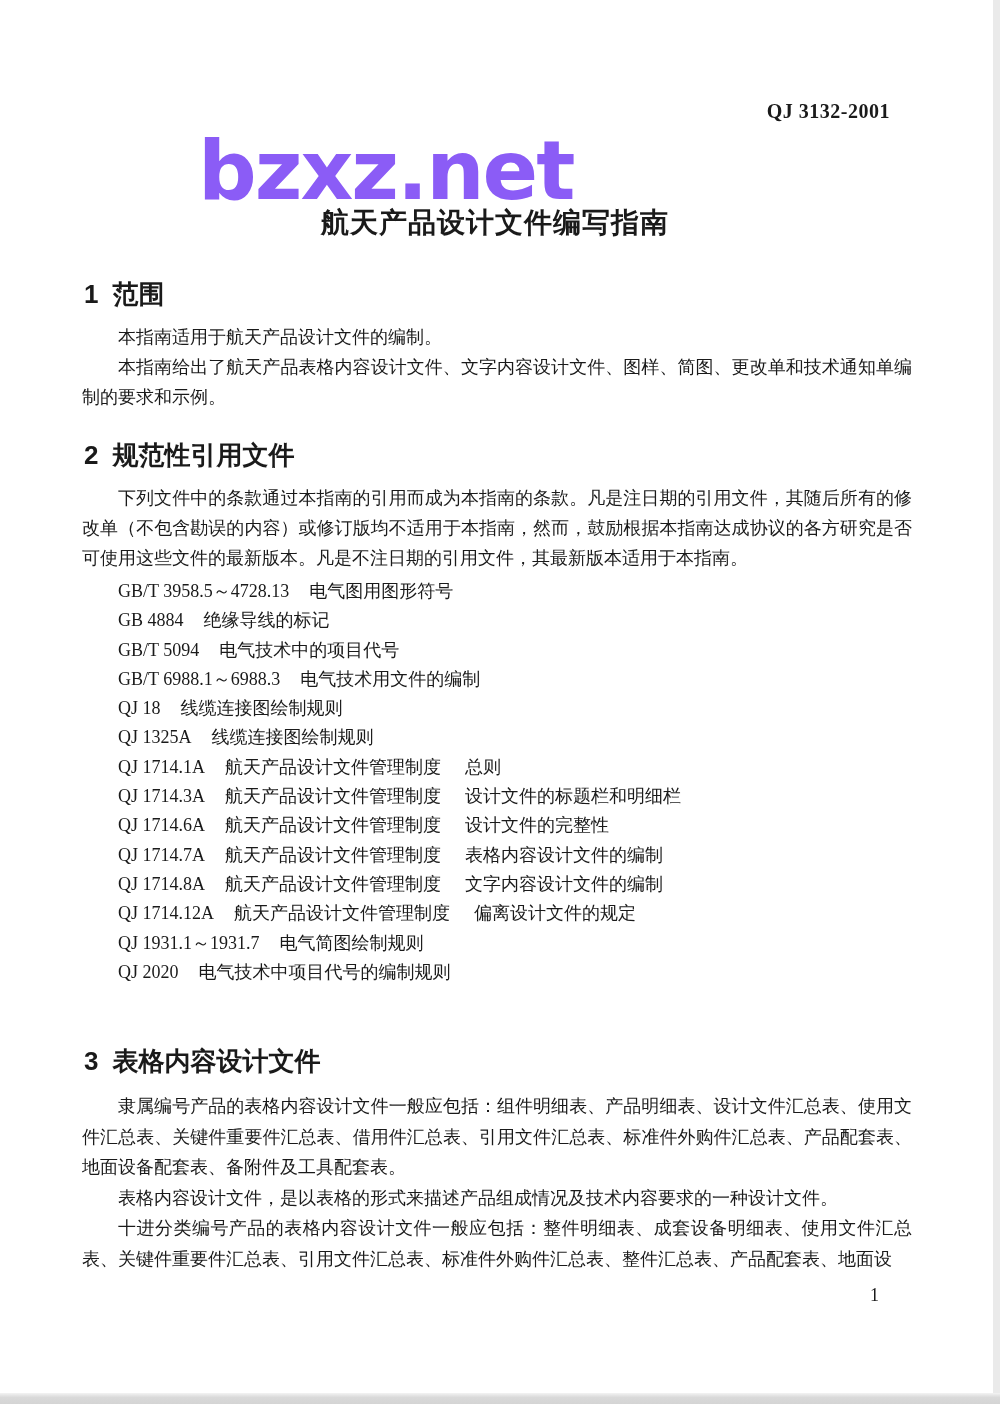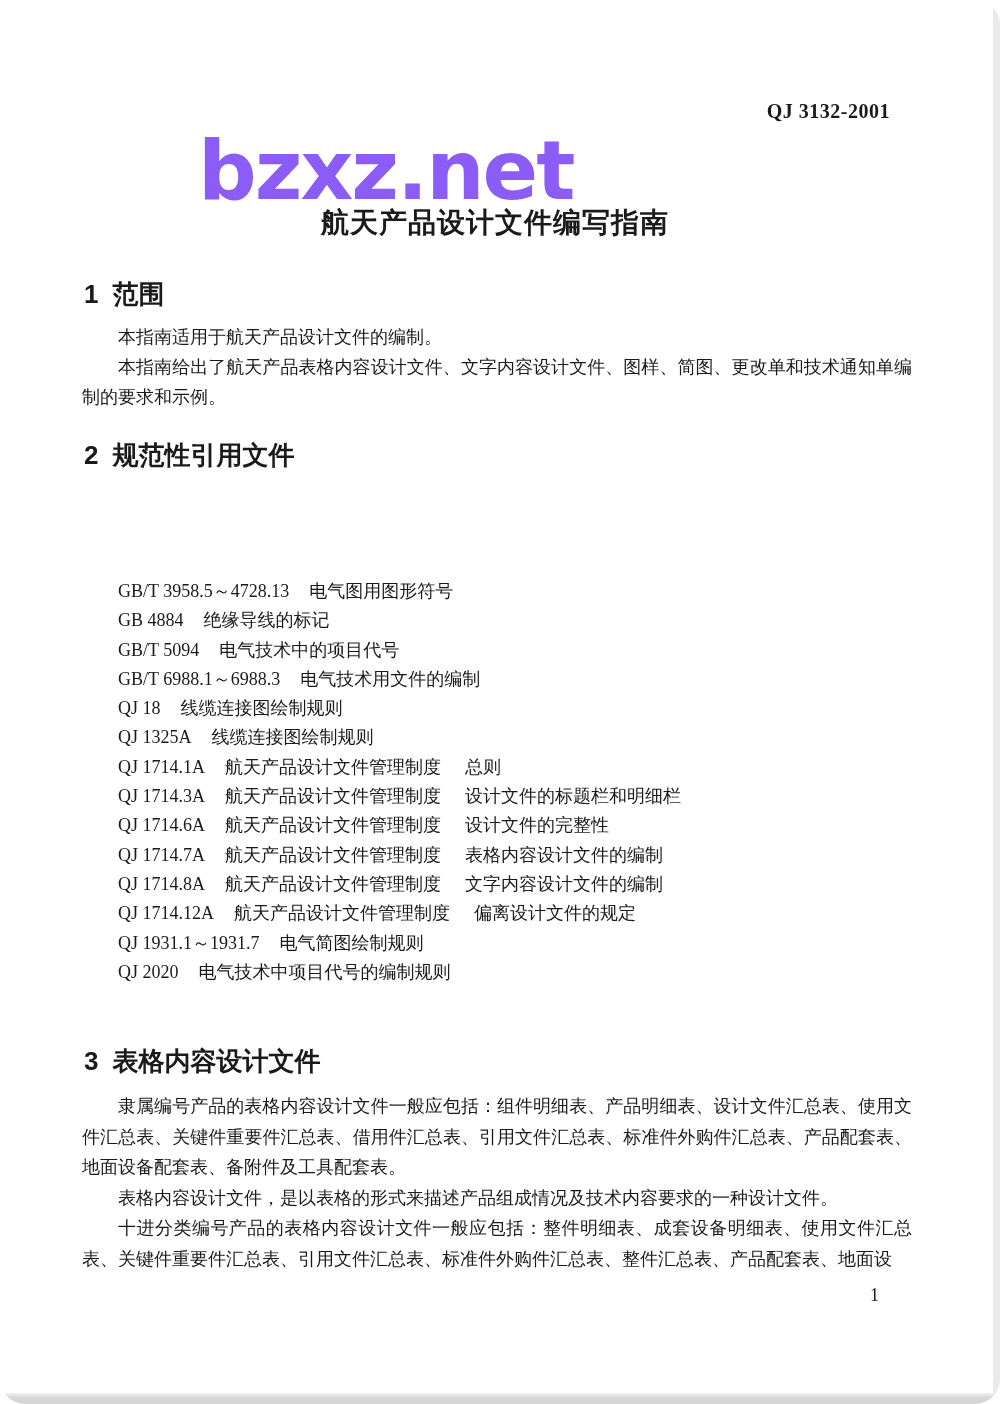--- a/index.html
+++ b/index.html
@@ -5,21 +5,20 @@
   * { margin: 0; padding: 0; box-sizing: border-box; }
   html, body { background: #ffffff; }
   .page {
     position: relative;
     width: 1000px;
     height: 1404px;
     background: #ffffff;
     overflow: hidden;
     color: #1a1a1a;
     font-family: "Liberation Serif", "DejaVu Serif", serif;
-    border-radius: 25px;
   }
   .doc-number {
     position: absolute;
     top: 100px;
     right: 110px;
     font-family: "Liberation Serif", "DejaVu Serif", serif;
     font-weight: bold;
     font-size: 20px;
     letter-spacing: 0.5px;
   }
@@ -120,20 +119,23 @@
     <span class="sec-num">1</span><span>范围</span>
   </div>
   <div class="para-block sec1-paras">
     <p>本指南适用于航天产品设计文件的编制。</p>
     <p>本指南给出了航天产品表格内容设计文件、文字内容设计文件、图样、简图、更改单和技术通知单编制的要求和示例。</p>
   </div>
 
   <div class="section-heading sec2-heading">
     <span class="sec-num">2</span><span>规范性引用文件</span>
   </div>
+  <div class="para-block sec2-paras">
+    <p>下列文件中的条款通过本指南的引用而成为本指南的条款。凡是注日期的引用文件，其随后所有的修改单（不包含勘误的内容）或修订版均不适用于本指南，然而，鼓励根据本指南达成协议的各方研究是否可使用这些文件的最新版本。凡是不注日期的引用文件，其最新版本适用于本指南。</p>
+  </div>
 
   <div class="ref-list">
     <div class="ref-line"><span class="ref-code">GB/T 3958.5～4728.13</span><span class="ref-title">电气图用图形符号</span></div>
     <div class="ref-line"><span class="ref-code">GB 4884</span><span class="ref-title">绝缘导线的标记</span></div>
     <div class="ref-line"><span class="ref-code">GB/T 5094</span><span class="ref-title">电气技术中的项目代号</span></div>
     <div class="ref-line"><span class="ref-code">GB/T 6988.1～6988.3</span><span class="ref-title">电气技术用文件的编制</span></div>
     <div class="ref-line"><span class="ref-code">QJ 18</span><span class="ref-title">线缆连接图绘制规则</span></div>
     <div class="ref-line"><span class="ref-code">QJ 1325A</span><span class="ref-title">线缆连接图绘制规则</span></div>
     <div class="ref-line"><span class="ref-code">QJ 1714.1A</span><span class="ref-title">航天产品设计文件管理制度</span><span class="ref-sub">总则</span></div>
     <div class="ref-line"><span class="ref-code">QJ 1714.3A</span><span class="ref-title">航天产品设计文件管理制度</span><span class="ref-sub">设计文件的标题栏和明细栏</span></div>

